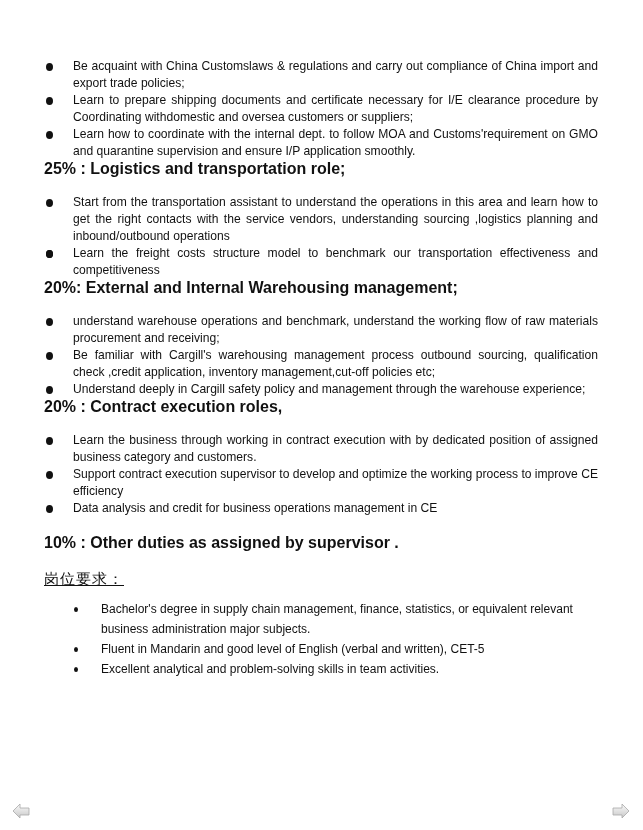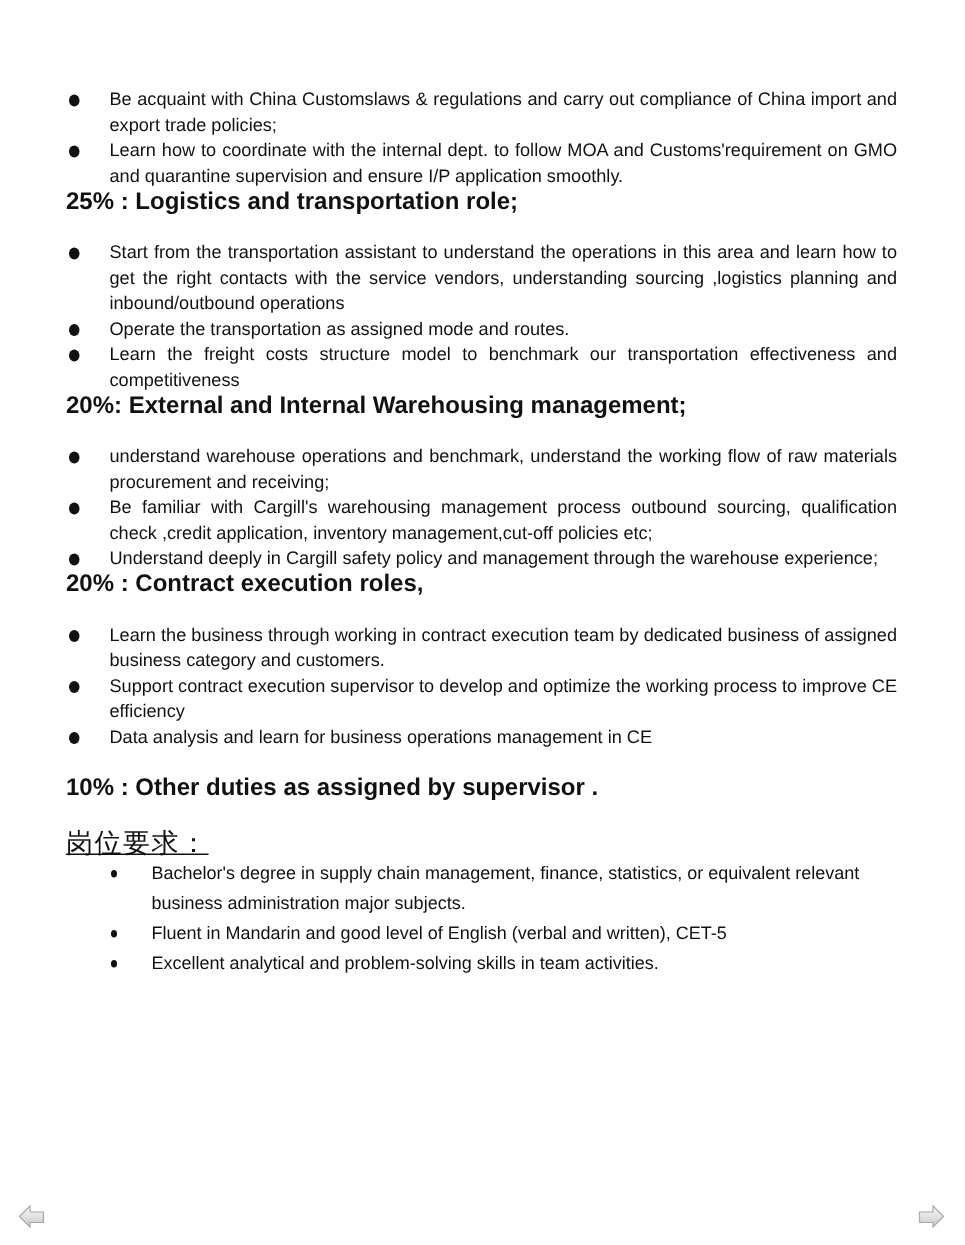--- a/index.html
+++ b/index.html
@@ -9,67 +9,68 @@
   }
   .page { position: absolute; left: 0; top: 0; width: 643px; height: 680px; }
   .content { position: absolute; left: 44px; top: 58px; width: 554px; font-size: 12.1px; }
   .bullet-row { position: relative; padding-left: 29px; line-height: 17px; text-align: justify; }
   .bullet-row .dot {
     position: absolute; left: 2px; top: 5px; width: 7px; height: 8px; border-radius: 50%; background: #111;
   }
   .heading { font-weight: bold; line-height: 17px; font-size: 16px; }
   .gap { height: 17px; }
   .req-title {
-    margin-top: 18px; font-size: 18px; text-decoration: underline; font-weight: normal; line-height: 20px;
+    margin-top: 18px; font-size: 15px; text-decoration: underline; font-weight: normal; line-height: 20px;
     letter-spacing: 1px;
   }
-  .req-list { }
+  .req-list { margin-top: 10px; }
   .req-row { position: relative; padding-left: 57px; line-height: 20px; font-size: 12px; width: 506px; }
   .req-row .dot {
     position: absolute; left: 30px; top: 8px; width: 4px; height: 5px; border-radius: 50%; background: #111;
   }
   .nav-arrow {
     position: absolute; top: 803px; width: 18px; height: 16px; cursor: pointer;
   }
   .nav-left { left: 12px; }
   .nav-right { left: 612px; }
 </style>
 </head>
 <body>
 
 <div class="page">
   <div class="content">
 
     <div>
       <div class="bullet-row"><span class="dot"></span><span>Be acquaint with China Customslaws &amp; regulations and carry out compliance of China import and export trade policies;</span></div>
+      <div class="bullet-row"><span class="dot"></span><span>Learn to prepare shipping documents and certificate necessary for I/E clearance procedure by  Coordinating withdomestic and oversea customers or suppliers;</span></div>
       <div class="bullet-row"><span class="dot"></span><span>Learn how to coordinate with the internal dept. to follow MOA and Customs'requirement on GMO and quarantine supervision and ensure I/P application smoothly.</span></div>
     </div>
 
     <div class="heading">25% : Logistics and transportation role;</div>
     <div class="gap"></div>
     <div>
       <div class="bullet-row"><span class="dot"></span><span>Start from the transportation assistant to understand the operations in this area and learn how to get the right contacts with the service vendors, understanding sourcing ,logistics planning and inbound/outbound operations</span></div>
-      <div class="bullet-row"><span class="dot"></span><span>Operate the transportation as assigned mode and routes.</span></div>
+      <div class="bullet-row"><span class="dot"></span></div>
       <div class="bullet-row"><span class="dot"></span><span>Learn the freight costs structure model to benchmark our transportation effectiveness and competitiveness</span></div>
     </div>
 
     <div class="heading">20%: External and Internal Warehousing management;</div>
     <div class="gap"></div>
     <div>
       <div class="bullet-row"><span class="dot"></span><span>understand warehouse operations and benchmark, understand the working flow of raw materials procurement and receiving;</span></div>
       <div class="bullet-row"><span class="dot"></span><span>Be familiar with Cargill's warehousing management process outbound sourcing, qualification check ,credit application, inventory management,cut-off policies etc;</span></div>
       <div class="bullet-row"><span class="dot"></span><span>Understand deeply in Cargill safety policy and management through the warehouse experience;</span></div>
     </div>
 
     <div class="heading">20% : Contract execution roles,</div>
     <div class="gap"></div>
     <div>
-      <div class="bullet-row"><span class="dot"></span><span>Learn the business through working in contract execution team by dedicated business of assigned business category and customers.</span></div>
+      <div class="bullet-row"><span class="dot"></span><span>Learn the business through working in contract execution with by dedicated position of assigned business category and customers.</span></div>
       <div class="bullet-row"><span class="dot"></span><span>Support contract execution supervisor to develop and optimize the working process to improve CE efficiency</span></div>
-      <div class="bullet-row"><span class="dot"></span><span>Data analysis and learn for business operations management in CE</span></div>
+      <div class="bullet-row"><span class="dot"></span><span>Data analysis and credit for business operations management in CE</span></div>
     </div>
 
     <div class="gap"></div>
     <div class="heading">10% : Other duties as assigned by supervisor .</div>
 
     <div class="req-title">岗位要求：</div>
     <div class="req-list">
       <div class="req-row"><span class="dot"></span><span>Bachelor's degree in supply chain management, finance, statistics,  or equivalent relevant business administration major subjects.</span></div>
       <div class="req-row"><span class="dot"></span><span>Fluent in Mandarin  and good level of English (verbal and written), CET-5</span></div>
       <div class="req-row"><span class="dot"></span><span>Excellent analytical and problem-solving skills in team activities.</span></div>

